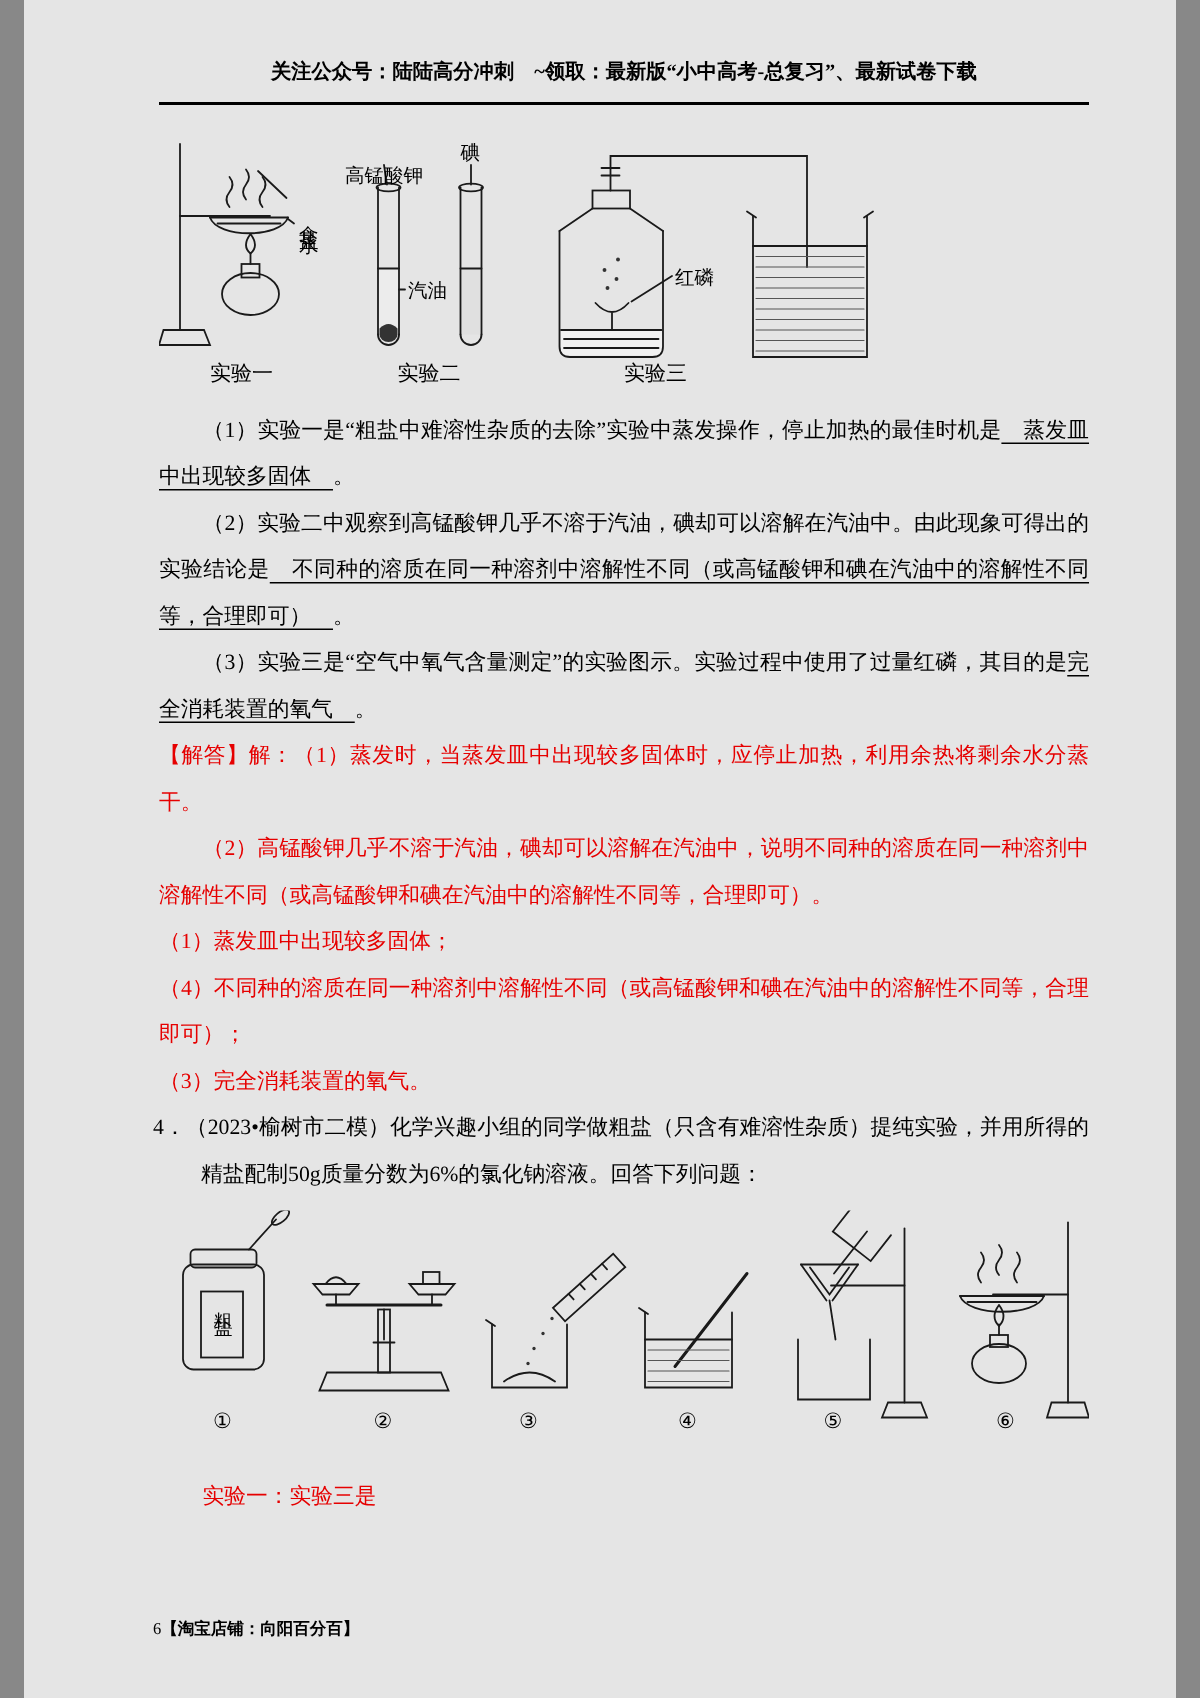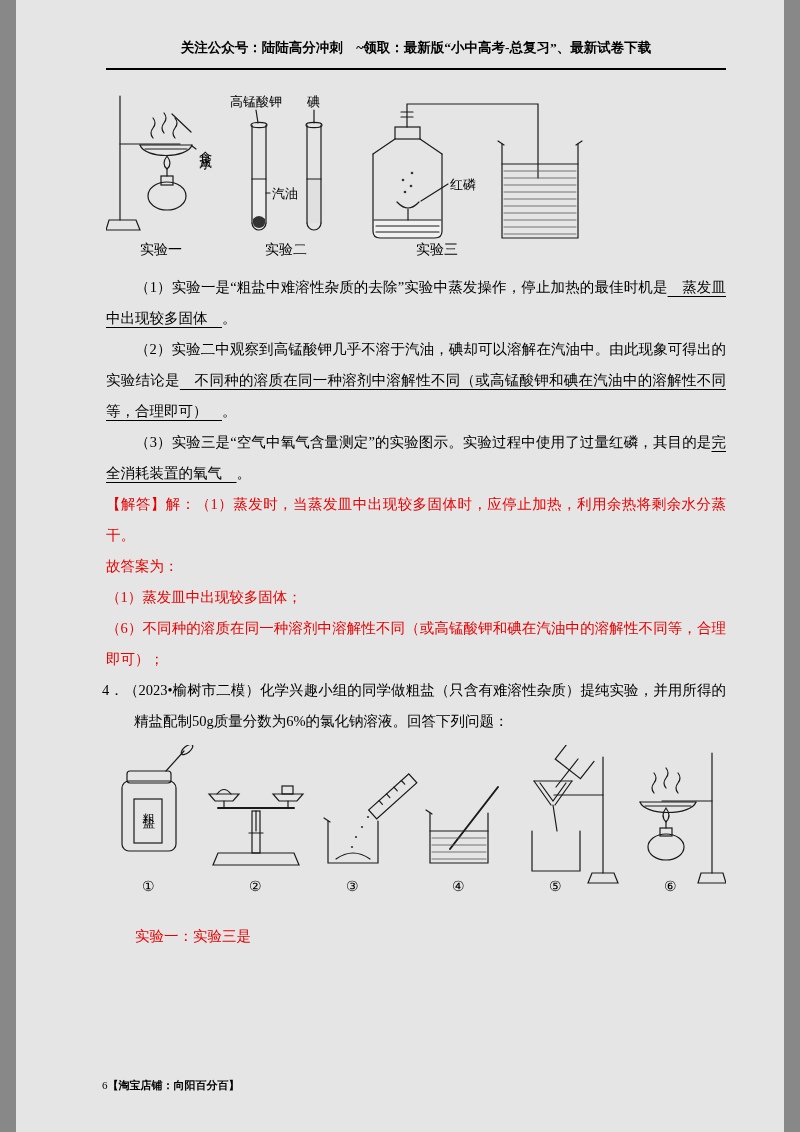--- a/index.html
+++ b/index.html
@@ -115,39 +115,40 @@
               <line x1="398" y1="121" x2="470" y2="121"></line>
               <line x1="398" y1="128" x2="470" y2="128"></line>
               <line x1="398" y1="135" x2="470" y2="135"></line>
               <line x1="398" y1="142" x2="470" y2="142"></line>
             </g>
             <line x1="342" y1="92" x2="315" y2="109"></line>
           </g>
         </g>
       </svg>
       <span class="lbl vert" style="left:92px; top:48px;">食盐水</span>
-      <span class="lbl" style="left:124px; top:3px;">高锰酸钾</span>
+      <span class="lbl" style="left:124px; top:18px;">高锰酸钾</span>
       <span class="lbl" style="left:201px; top:3px;">碘</span>
       <span class="lbl" style="left:166px; top:95px;">汽油</span>
       <span class="lbl" style="left:344px; top:86px;">红磷</span>
       <span class="lbl cap" style="left:34px; top:150px;">实验一</span>
       <span class="lbl cap" style="left:159px; top:150px;">实验二</span>
       <span class="lbl cap" style="left:310px; top:150px;">实验三</span>
     </div>
 
     <p class="indent"><span>（1）实验一是“粗盐中难溶性杂质的去除”实验中蒸发操作，停止加热的最佳时机是</span><span class="ans">　蒸发皿中出现较多固体　</span><span>。</span></p>
 
     <p class="indent"><span>（2）实验二中观察到高锰酸钾几乎不溶于汽油，碘却可以溶解在汽油中。由此现象可得出的实验结论是</span><span class="ans">　不同种的溶质在同一种溶剂中溶解性不同（或高锰酸钾和碘在汽油中的溶解性不同等，合理即可）　</span><span>。</span></p>
 
     <p class="indent"><span>（3）实验三是“空气中氧气含量测定”的实验图示。实验过程中使用了过量红磷，其目的是</span><span class="ans">完全消耗装置的氧气　</span><span>。</span></p>
 
     <p class="red">【解答】解：（1）蒸发时，当蒸发皿中出现较多固体时，应停止加热，利用余热将剩余水分蒸干。</p>
-    <p class="red">故答案为：</p>
+    <p class="red indent">（2）高锰酸钾几乎不溶于汽油，碘却可以溶解在汽油中，说明不同种的溶质在同一种溶剂中溶解性不同（或高锰酸钾和碘在汽油中的溶解性不同等，合理即可）。</p>
     <p class="red">（1）蒸发皿中出现较多固体；</p>
-    <p class="red">（6）不同种的溶质在同一种溶剂中溶解性不同（或高锰酸钾和碘在汽油中的溶解性不同等，合理即可）；</p>
+    <p class="red">（4）不同种的溶质在同一种溶剂中溶解性不同（或高锰酸钾和碘在汽油中的溶解性不同等，合理即可）；</p>
+    <p class="red">（3）完全消耗装置的氧气。</p>
 
     <p class="q4">4．（2023•榆树市二模）化学兴趣小组的同学做粗盐（只含有难溶性杂质）提纯实验，并用所得的精盐配制50g质量分数为6%的氯化钠溶液。回答下列问题：</p>
 
     <div class="fig fig2">
       <svg width="620" height="152" viewBox="0 0 620 152">
         <g stroke="#1a1a1a" stroke-width="1.2" fill="none" stroke-linecap="round">
 
           <g>
             <rect x="16" y="36" width="54" height="70" rx="7"></rect>
             <rect x="21" y="26" width="44" height="12" rx="3"></rect>

